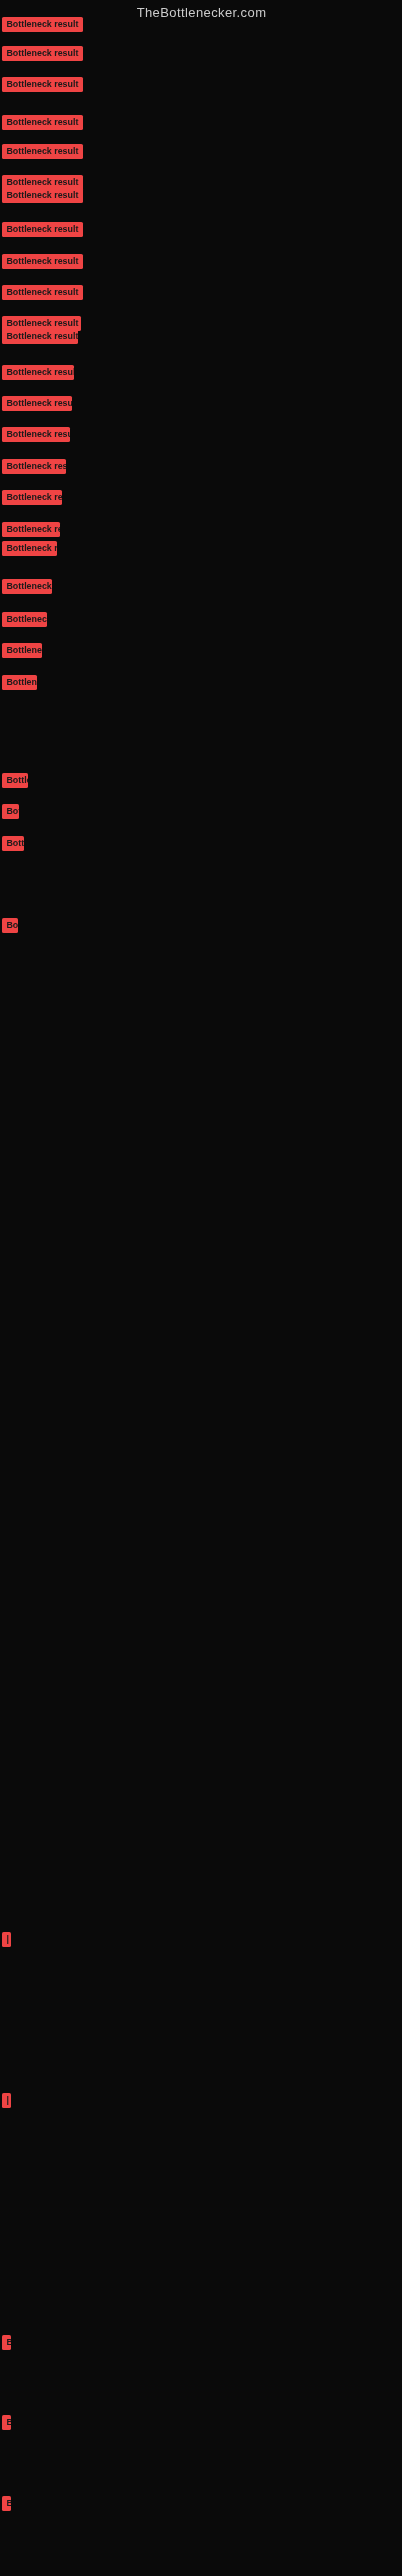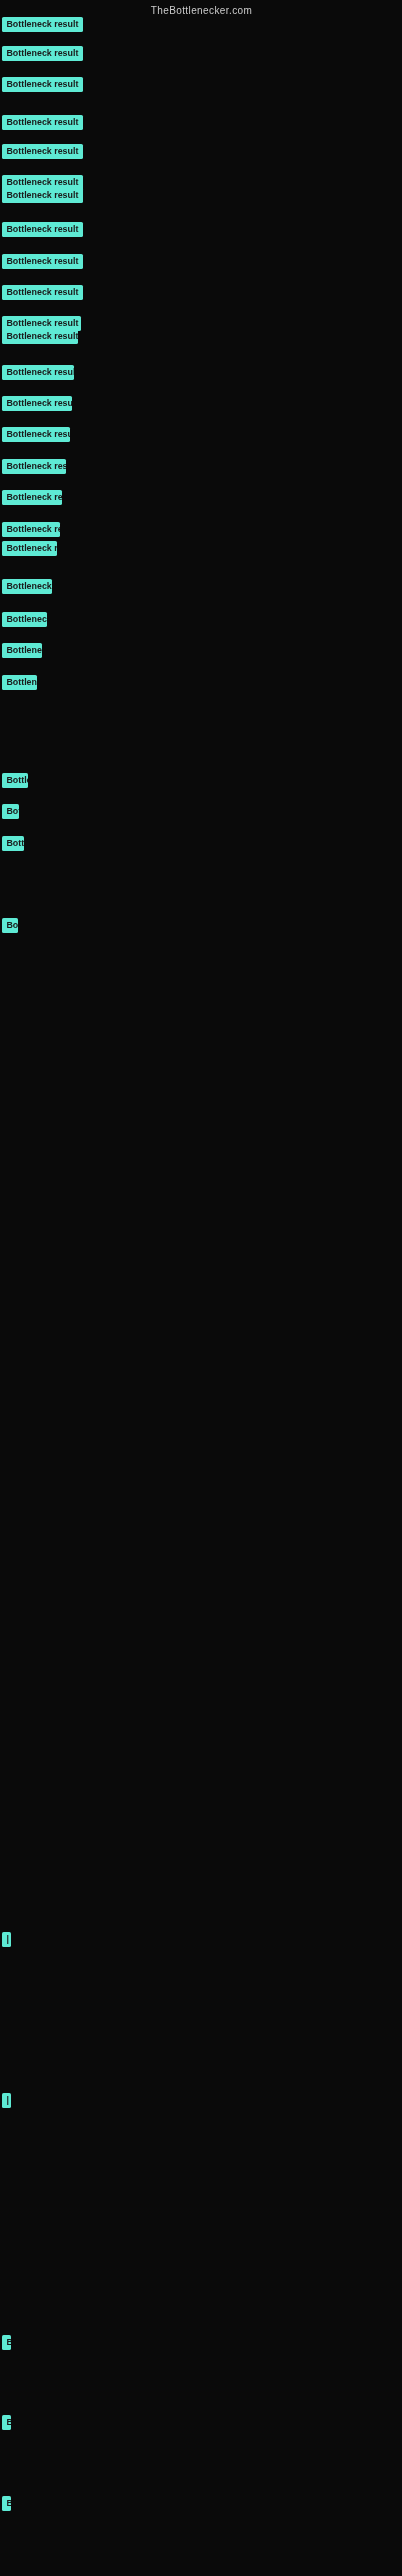--- a/index.html
+++ b/index.html
@@ -12,28 +12,28 @@
       background-color: #0a0a0a;
       width: 403px;
       min-height: 2576px;
       font-family: Arial, sans-serif;
       position: relative;
     }
 
     .site-title {
       text-align: center;
       color: #cccccc;
-      font-size: 10px;
+      font-size: 13px;
       padding: 4.8px 0;
       letter-spacing: 0.4px;
     }
 
     .bottleneck-badge {
       display: inline-block;
-      background-color: #5eead4;
+      background-color: #ef4444;
       color: #1a1a1a;
       font-size: 8.9px;
       font-weight: bold;
       padding: 2.4px 4.8px;
       border-radius: 1.6px;
       white-space: nowrap;
       overflow: hidden;
     }
 
     .badge-row {

